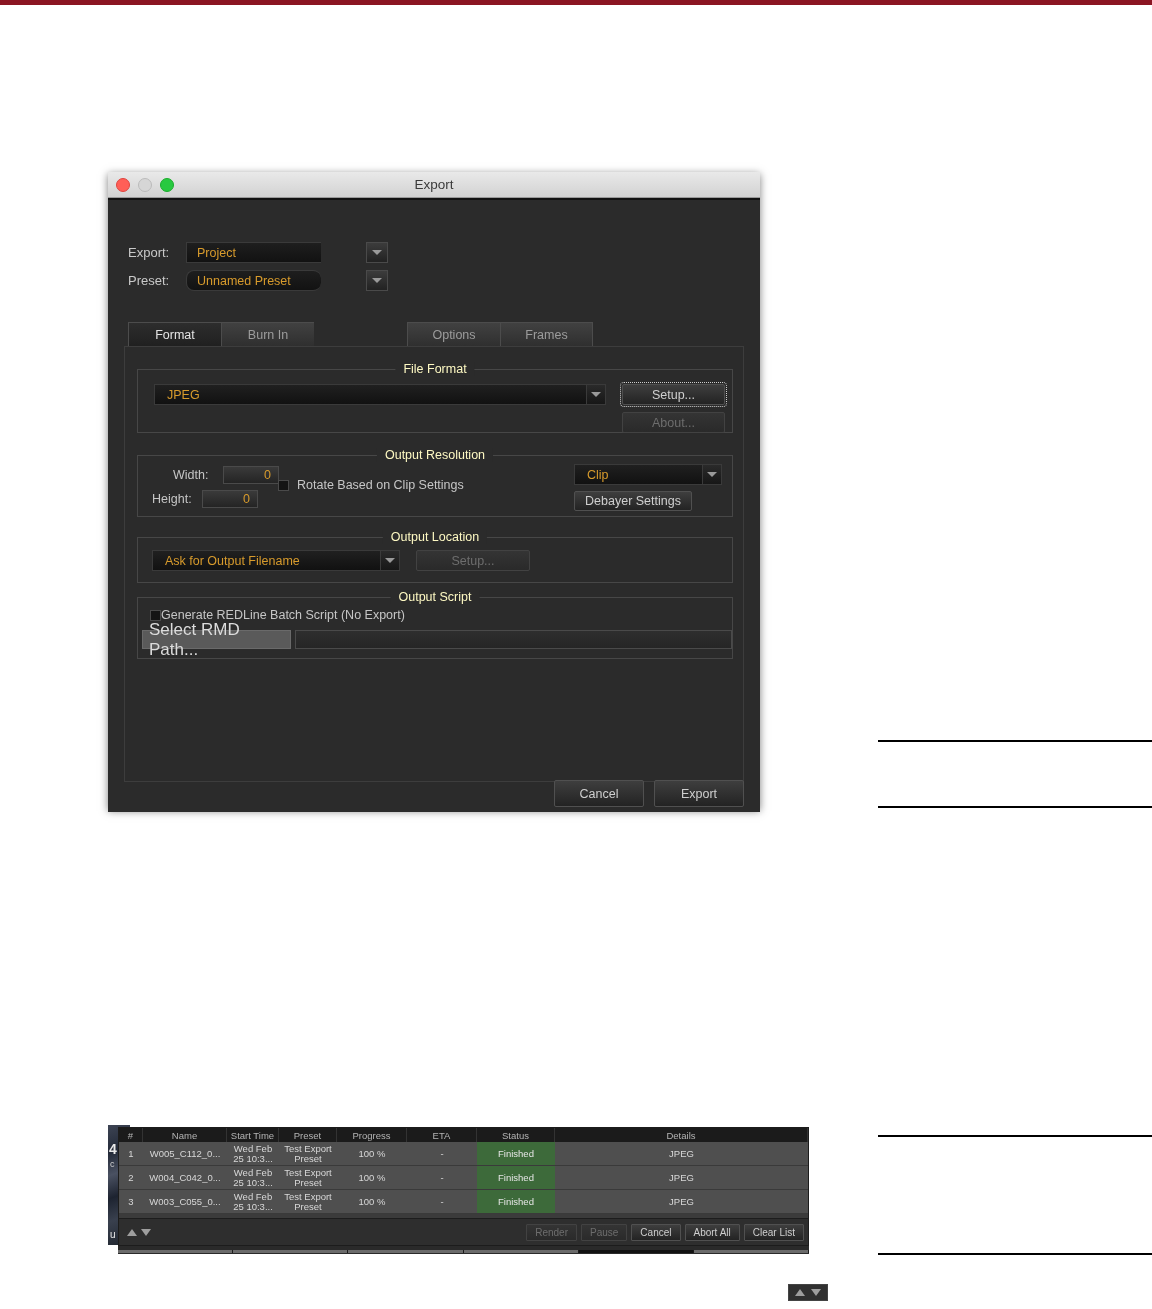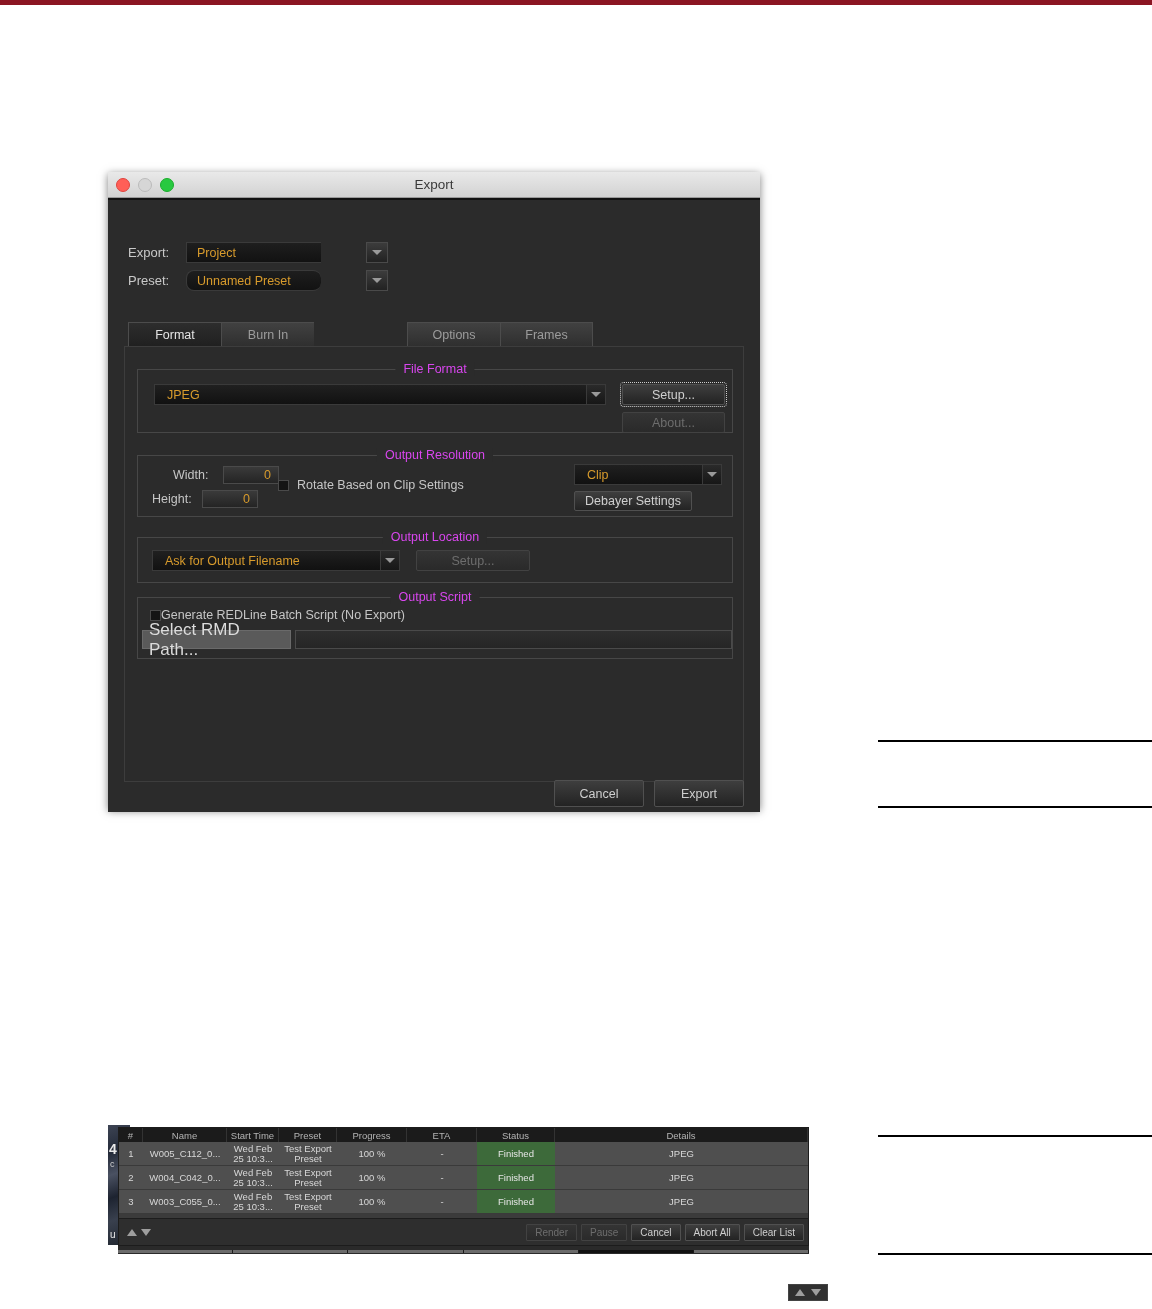--- a/index.html
+++ b/index.html
@@ -181,21 +181,21 @@
     box-sizing: border-box;
   }
   .group > .glegend {
     position: absolute;
     top: -8px;
     left: 50%;
     transform: translateX(-50%);
     background: #2b2b2b;
     padding: 0 8px;
     font-size: 12.5px;
-    color: #d946ef;
+    color: #fef9c3;
     white-space: nowrap;
   }
 
   .g-format { left: 12px; top: 22px; width: 596px; height: 64px; }
   .g-res    { left: 12px; top: 108px; width: 596px; height: 62px; }
   .g-loc    { left: 12px; top: 190px; width: 596px; height: 46px; }
   .g-script { left: 12px; top: 250px; width: 596px; height: 62px; }
   .g-add    { left: 12px; top: 322px; width: 596px; height: 48px; }
 
   

